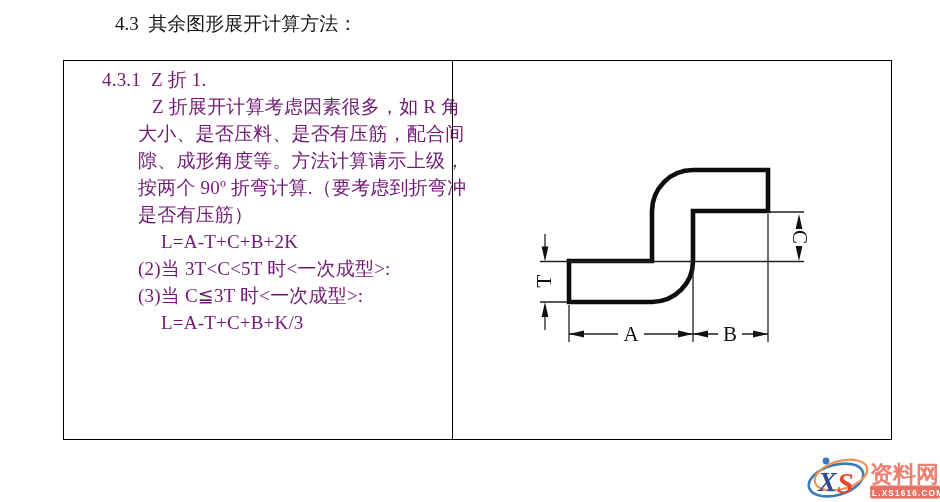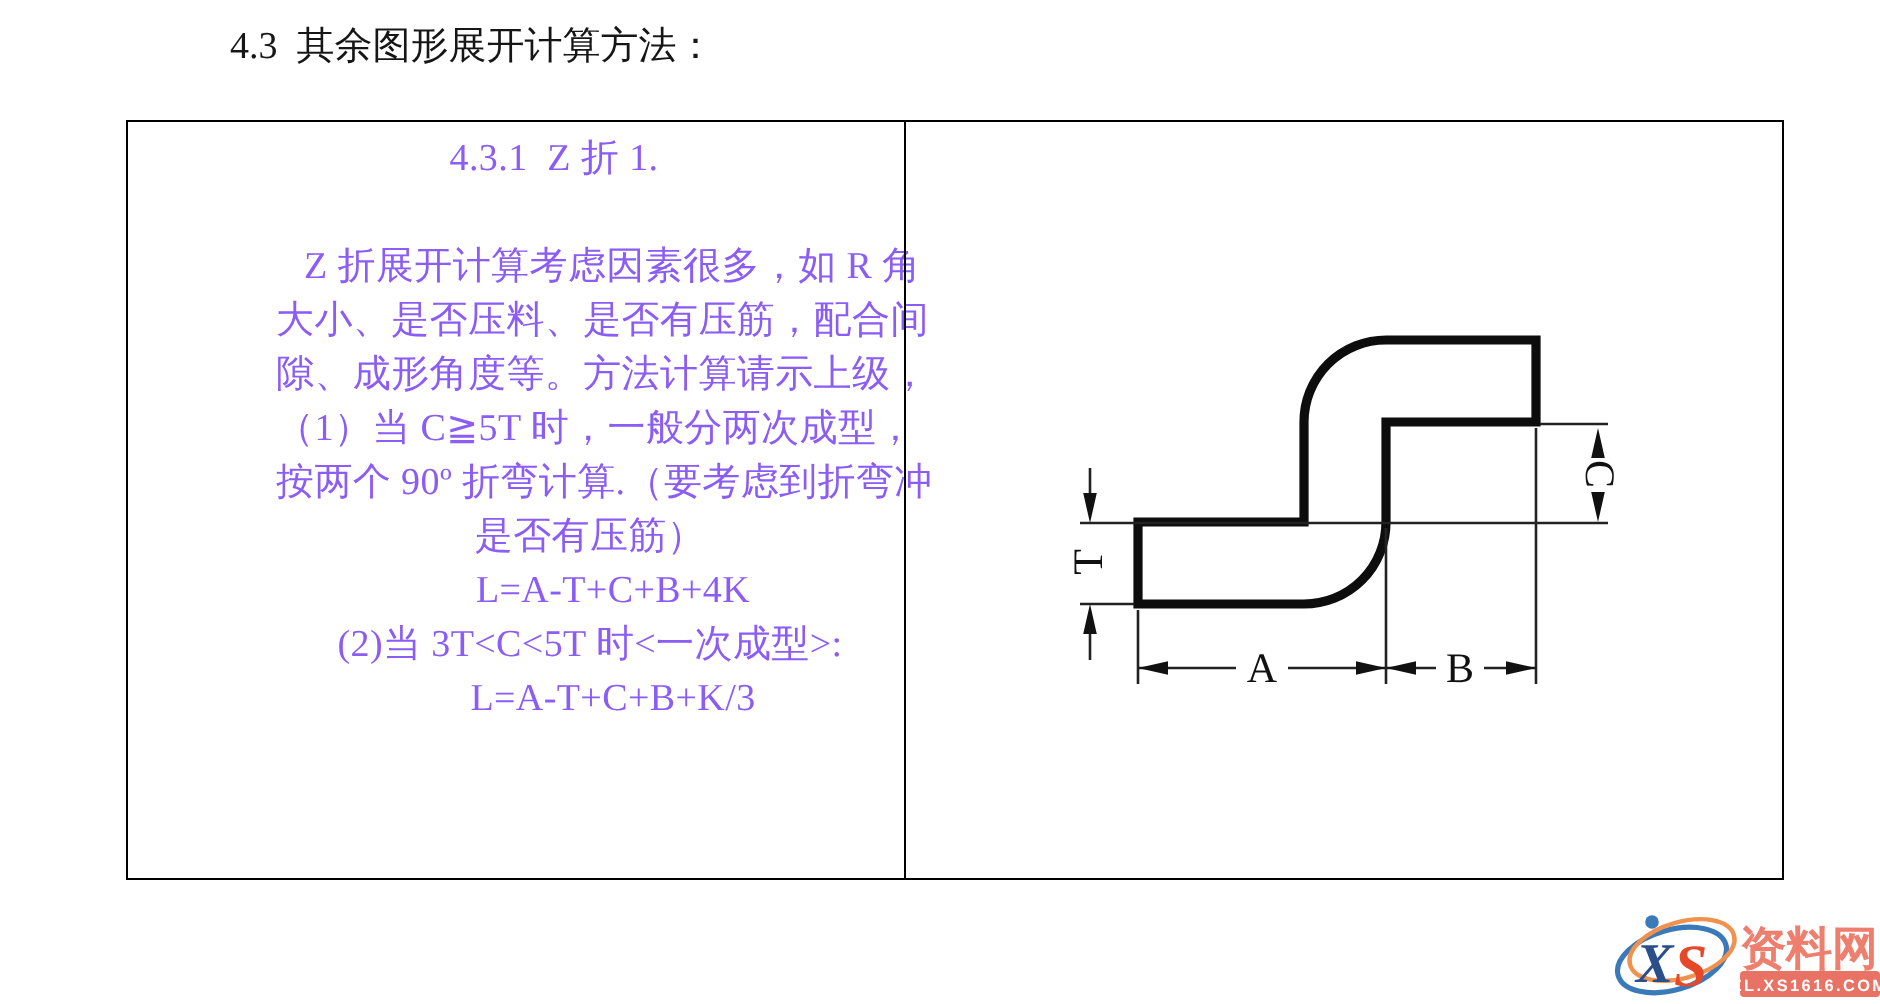--- a/index.html
+++ b/index.html
@@ -25,24 +25,24 @@
   }
   .cell-left{
     position:absolute;left:0;top:0;width:388px;height:100%;
     padding-top:5px;box-sizing:border-box;
   }
   .cell-right{
     position:absolute;left:388px;top:0;right:0;bottom:0;
   }
   .ln{
     font-size:19px;line-height:27px;white-space:pre;
-    color:#8b5cf6;letter-spacing:0.2px;text-align:center;
+    color:#701a75;letter-spacing:0.2px;
   }
   .i0{margin-left:38px;}   
-  .i1{margin-left:88px;margin-top:27px;}   
+  .i1{margin-left:88px;}   
   .i2{margin-left:74px;}   
   .i3{margin-left:97px;}   
   .diagram-svg{position:absolute;left:451px;top:60px;}
   .watermark-svg{position:absolute;left:806px;top:452px;}
   svg text.dimtext{
     font-family:"Liberation Serif","DejaVu Serif",serif;
     font-size:21px;fill:#111;
   }
   svg text.wm-brand{font-family:"Liberation Sans","DejaVu Sans",sans-serif;}
   svg text.wm-site{font-family:"Liberation Sans","DejaVu Sans",sans-serif;}
@@ -54,25 +54,25 @@
 <div class="page">
 
   <div class="heading">4.3  其余图形展开计算方法：</div>
 
   <div class="tbl">
     <div class="cell-left">
       <div class="ln i0">4.3.1  Z 折 1.</div>
       <div class="ln i1">Z 折展开计算考虑因素很多，如 R 角</div>
       <div class="ln i2">大小、是否压料、是否有压筋，配合间</div>
       <div class="ln i2">隙、成形角度等。方法计算请示上级，</div>
-      <div class="ln i2">（1）当 C≧5T 时，一般分两次成型，</div>
       <div class="ln i2">按两个 90º 折弯计算.（要考虑到折弯冲</div>
       <div class="ln i2">是否有压筋）</div>
-      <div class="ln i3">L=A-T+C+B+4K</div>
+      <div class="ln i3">L=A-T+C+B+2K</div>
       <div class="ln i2">(2)当 3T&lt;C&lt;5T 时&lt;一次成型&gt;:</div>
+      <div class="ln i2">(3)当 C≦3T 时&lt;一次成型&gt;:</div>
       <div class="ln i3">L=A-T+C+B+K/3</div>
     </div>
     <div class="divider"></div>
     <div class="cell-right"></div>
   </div>
 
   <svg class="diagram-svg" width="441" height="380" viewBox="451 60 441 380" xmlns="http://www.w3.org/2000/svg">
 
     <path d="M 569 261 L 652 261 L 652 211 A 41 41 0 0 1 693 170 L 768 170 L 768 211 L 693 211 L 693 261 A 41 41 0 0 1 652 302 L 569 302 Z" fill="#ffffff" stroke="#0d0d0d" stroke-width="4.6" stroke-linejoin="miter"></path>
 

